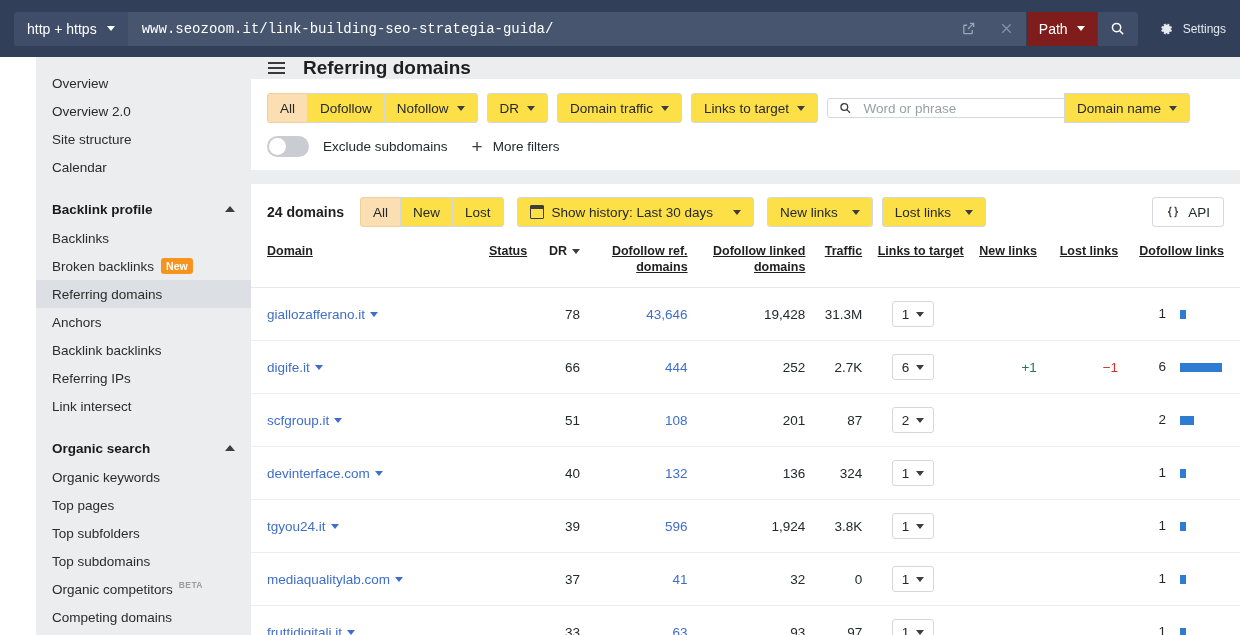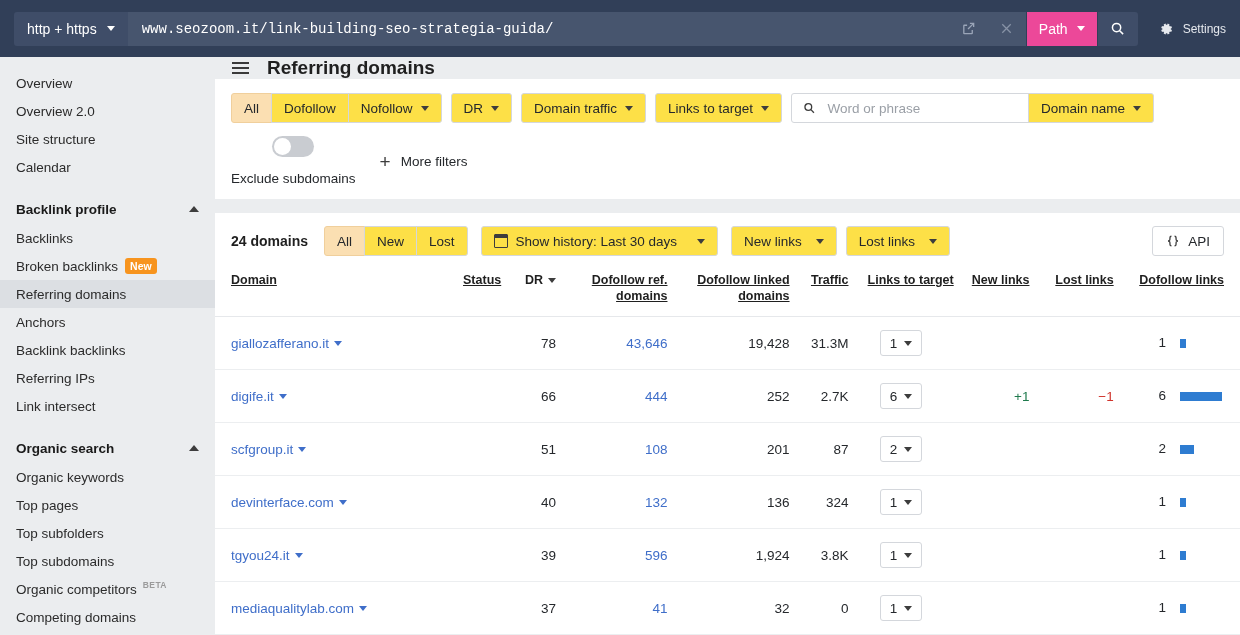--- a/index.html
+++ b/index.html
@@ -48,21 +48,21 @@
   }
   .tb-url-text { overflow: hidden; text-overflow: ellipsis; white-space: nowrap; font-family: Liberation Mono, monospace; }
   .tb-iconbtn {
     height: 34px; width: 38px;
     background: #47556e;
     display: flex; align-items: center; justify-content: center;
     color: #9aa5b8;
   }
   .tb-path {
     height: 34px;
-    background: #ec4899;
+    background: #7f1d1d;
     color: #ffffff;
     font-size: 14px;
     display: flex; align-items: center; gap: 9px;
     padding: 0 12px;
     margin-left: 1px;
   }
   .tb-search {
     height: 34px; width: 40px;
     background: #3f4d68;
     border-radius: 0 3px 3px 0;
@@ -78,21 +78,21 @@
   }
   .caret-w {
     width: 0; height: 0;
     border-left: 4.5px solid transparent;
     border-right: 4.5px solid transparent;
     border-top: 5px solid #ffffff;
     display: inline-block;
   }
 
   
-  #shell { display: flex; height: 578px; }
+  #shell { display: flex; height: 578px; padding-left: 36px; }
 
   
   #sidebar {
     width: 215px;
     flex: 0 0 215px;
     background: #ebedef;
     padding-top: 12px;
     overflow: hidden;
   }
   .sb-item {
@@ -186,21 +186,21 @@
   .seg .btn.sel { background: #fbdfb2; border-color: #f0cf9c; }
   .caret-d {
     width: 0; height: 0;
     border-left: 4.5px solid transparent;
     border-right: 4.5px solid transparent;
     border-top: 5.5px solid #3d3d3d;
     flex: 0 0 auto;
   }
   .gap-l { margin-left: 9px; }
   .searchbox {
-    height: 30px;
+    height: 20px;
     border: 1px solid #d4d7dc;
     border-radius: 3px 0 0 3px;
     display: flex;
     align-items: center;
     gap: 10px;
     padding: 0 11px;
     width: 238px;
   }
   .searchbox input {
     border: 0; outline: 0;
@@ -458,21 +458,21 @@
           </svg>
           <input type="text" placeholder="Word or phrase" style="">
         </div>
         <div class="btn attach-right">
           <span>Domain name</span>
           <span class="caret-d"></span>
         </div>
       </div>
 
       <div class="row2">
-        <div style="display:flex;align-items:center;gap:14px;flex-direction:column;">
+        <div style="display:flex;align-items:center;gap:14px;">
           <div class="toggle">
               <div class="knob"></div>
             </div>
           <span class="tglabel">Exclude subdomains</span>
         </div>
         <div class="mf">
           <span class="plus">+</span>
           <span>More filters</span>
         </div>
       </div>

